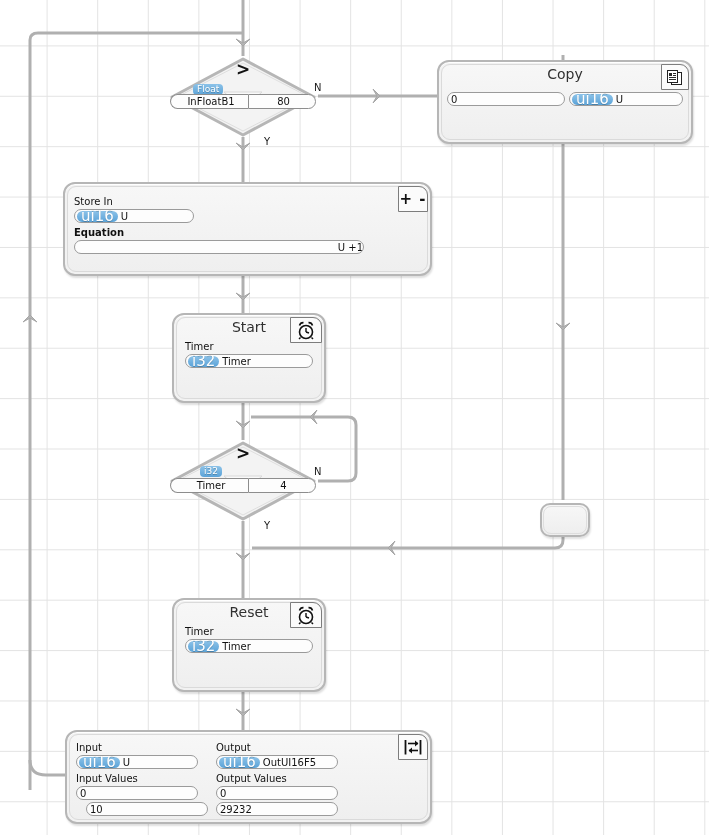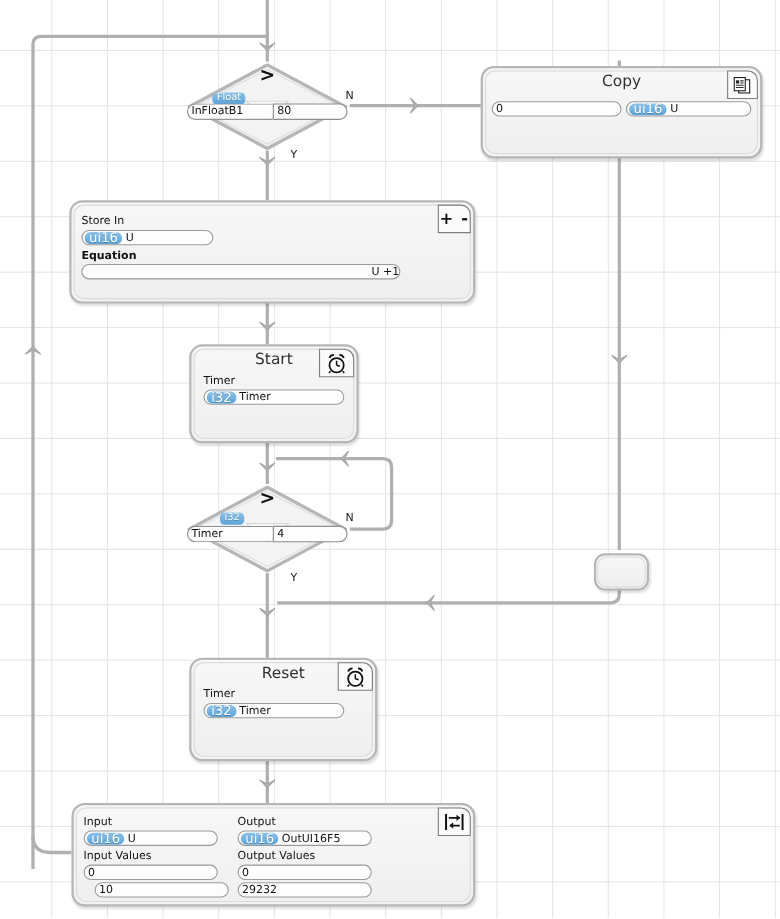--- a/index.html
+++ b/index.html
@@ -50,21 +50,21 @@
     display:flex;align-items:center;
     font-size:10px;color:#111;
     padding-left:3px;
     overflow:hidden;
   }
   .badge{
     display:inline-block;
     background:#73b3e0;
     background:linear-gradient(#8cc2e8,#5ba3d8);
     color:#ffffff;
-    font-size:12px;
+    font-size:15px;
     line-height:11px;
     padding:0 4px;
     border-radius:6px;
     margin-right:3px;
     text-shadow:0 1px 0 rgba(0,0,0,.22);
   }
   .corner-icon{
     position:absolute;
     background:#fbfbfb;
     border:1px solid #7d7d7d;
@@ -80,20 +80,21 @@
     position:absolute;top:5px;left:0;right:0;text-align:center;
     font-size:17px;font-weight:bold;color:#111;line-height:16px;
   }
   .dm-fields{position:absolute;display:flex;}
   .dm-field{
     background:#fdfdfd;border:1px solid #8d8d8d;
     height:15px;box-sizing:border-box;
     font-size:10px;color:#111;
     display:flex;align-items:center;padding-left:3px;
     overflow:hidden;
+    justify-content:center;
   }
   .dm-field.left{border-top-left-radius:8px;border-bottom-left-radius:8px;border-right:none;}
   .dm-field.right{border-top-right-radius:8px;border-bottom-right-radius:8px;}
   .dm-badge{
     position:absolute;
     background:linear-gradient(#8cc2e8,#5ba3d8);
     color:#fff;font-size:9px;line-height:11px;padding:0 4px;border-radius:4px;
     text-shadow:0 1px 0 rgba(0,0,0,.22);
   }
   .branch-lbl{position:absolute;font-size:10px;color:#1a1a1a;}
@@ -268,21 +269,21 @@
       </div>
     </div>
     <div class="branch-lbl" style="left:146px;top:26px;">N</div>
     <div class="branch-lbl" style="left:96px;top:80px;">Y</div>
   </div>
 
   <div class="pill" style="left:540px;top:503px;width:46px;height:30px;">
     <div class="pinner"></div>
   </div>
 
-  <div class="block" style="left:172px;top:598px;width:150px;height:90px;padding-left:17px;">
+  <div class="block" style="left:172px;top:598px;width:150px;height:90px;">
     <div class="inner"></div>
     <div class="block-title">Reset</div>
     <div class="corner-icon ico" style="right:2px;top:2px;width:32px;height:26px;border-top-right-radius:9px;">
       <svg width="20" height="19" viewBox="0 0 20 19">
         <circle cx="10" cy="11" r="6.5" fill="#ffffff" stroke="#111" stroke-width="1.6"></circle>
         <path d="M3.5,4.5 A4,4 0 0 1 7.5,1.6" fill="none" stroke="#111" stroke-width="1.6"></path>
         <path d="M16.5,4.5 A4,4 0 0 0 12.5,1.6" fill="none" stroke="#111" stroke-width="1.6"></path>
         <line x1="10" y1="11" x2="10" y2="7" stroke="#111" stroke-width="1.4"></line>
         <line x1="10" y1="11" x2="13" y2="12" stroke="#111" stroke-width="1.4"></line>
         <line x1="4.5" y1="16.5" x2="3" y2="18" stroke="#111" stroke-width="1.4"></line>

